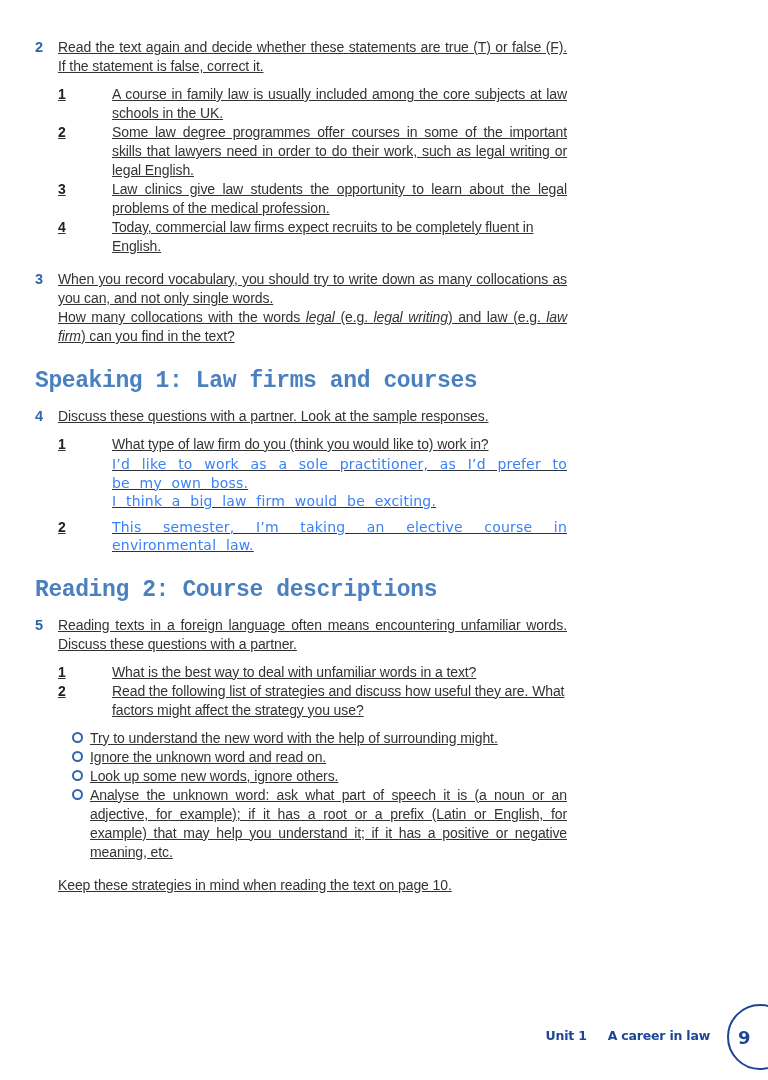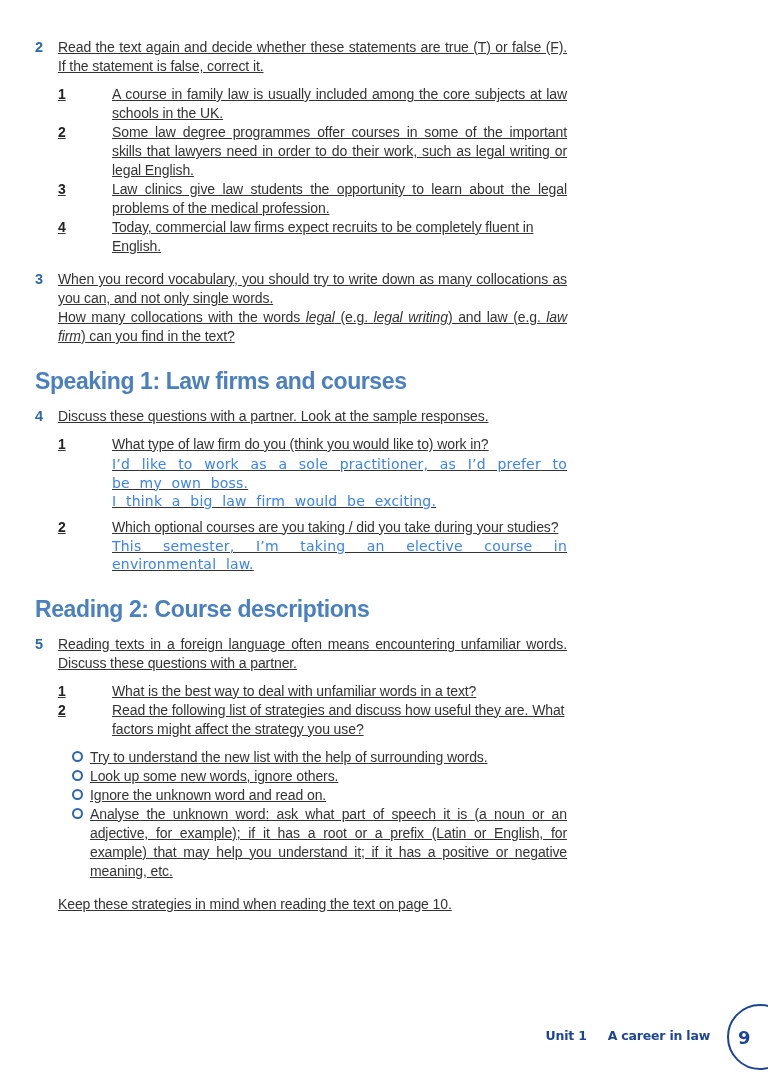--- a/index.html
+++ b/index.html
@@ -28,21 +28,21 @@
   
   .sub { display:flex; align-items:flex-start; }
   .sub-num { flex:none; width:14px; font-weight:bold; color:#222; }
   .sub-body { flex:1; min-width:0; text-align:justify;margin-left:40px; }
   .sub-body.no-just { text-align:left; }
 
   .stem { margin-bottom:9px; }
   .gap-top { margin-top:14px; }
 
   h2 {
-    font-family:Liberation Sans, sans-serif;
+    font-family:Liberation Mono, monospace;
     font-weight:700; font-size:23px; line-height:28px;
     color:#4b80c0; letter-spacing:-0.4px;
     margin:21px 0 12px 0;
   }
 
   .it { font-style:italic; }
 
   
   .hand {
     color:#3b82f6;
@@ -139,21 +139,20 @@
             <div class="hand hand-block">
               <p>I’d like to work as a sole practitioner, as I’d prefer to be my own boss.</p>
               <p>I think a big law firm would be exciting.</p>
             </div>
           </div>
         </div>
 
         <div class="sub">
           <div class="sub-num">2</div>
           <div class="sub-body no-just">
-            <p>Which optional courses are you taking / did you take during your studies?</p>
             <div class="hand">
               <p>This semester, I’m taking an elective course in environmental law.</p>
             </div>
           </div>
         </div>
       </div>
     </div>
 
     <h2>Reading 2: Course descriptions</h2>
 
@@ -167,29 +166,29 @@
           <div class="sub-body no-just">What is the best way to deal with unfamiliar words in a text?</div>
         </div>
         <div class="sub">
           <div class="sub-num">2</div>
           <div class="sub-body no-just">Read the following list of strategies and discuss how useful they are. What factors might affect the strategy you use?</div>
         </div>
 
         <div class="strategies">
           <div class="strategy">
             <span class="bullet"></span>
-            <span class="s-text no-just">Try to understand the new list with the help of surrounding words.</span>
+            <span class="s-text no-just">Try to understand the new word with the help of surrounding might.</span>
+          </div>
+          <div class="strategy">
+            <span class="bullet"></span>
+            <span class="s-text no-just">Ignore the unknown word and read on.</span>
           </div>
           <div class="strategy">
             <span class="bullet"></span>
             <span class="s-text no-just">Look up some new words, ignore others.</span>
-          </div>
-          <div class="strategy">
-            <span class="bullet"></span>
-            <span class="s-text no-just">Ignore the unknown word and read on.</span>
           </div>
           <div class="strategy">
             <span class="bullet"></span>
             <span class="s-text">Analyse the unknown word: ask what part of speech it is (a noun or an adjective, for example); if it has a root or a prefix (Latin or English, for example) that may help you understand it; if it has a positive or negative meaning, etc.</span>
           </div>
         </div>
 
         <p class="closing">Keep these strategies in mind when reading the text on page 10.</p>
       </div>
     </div>

